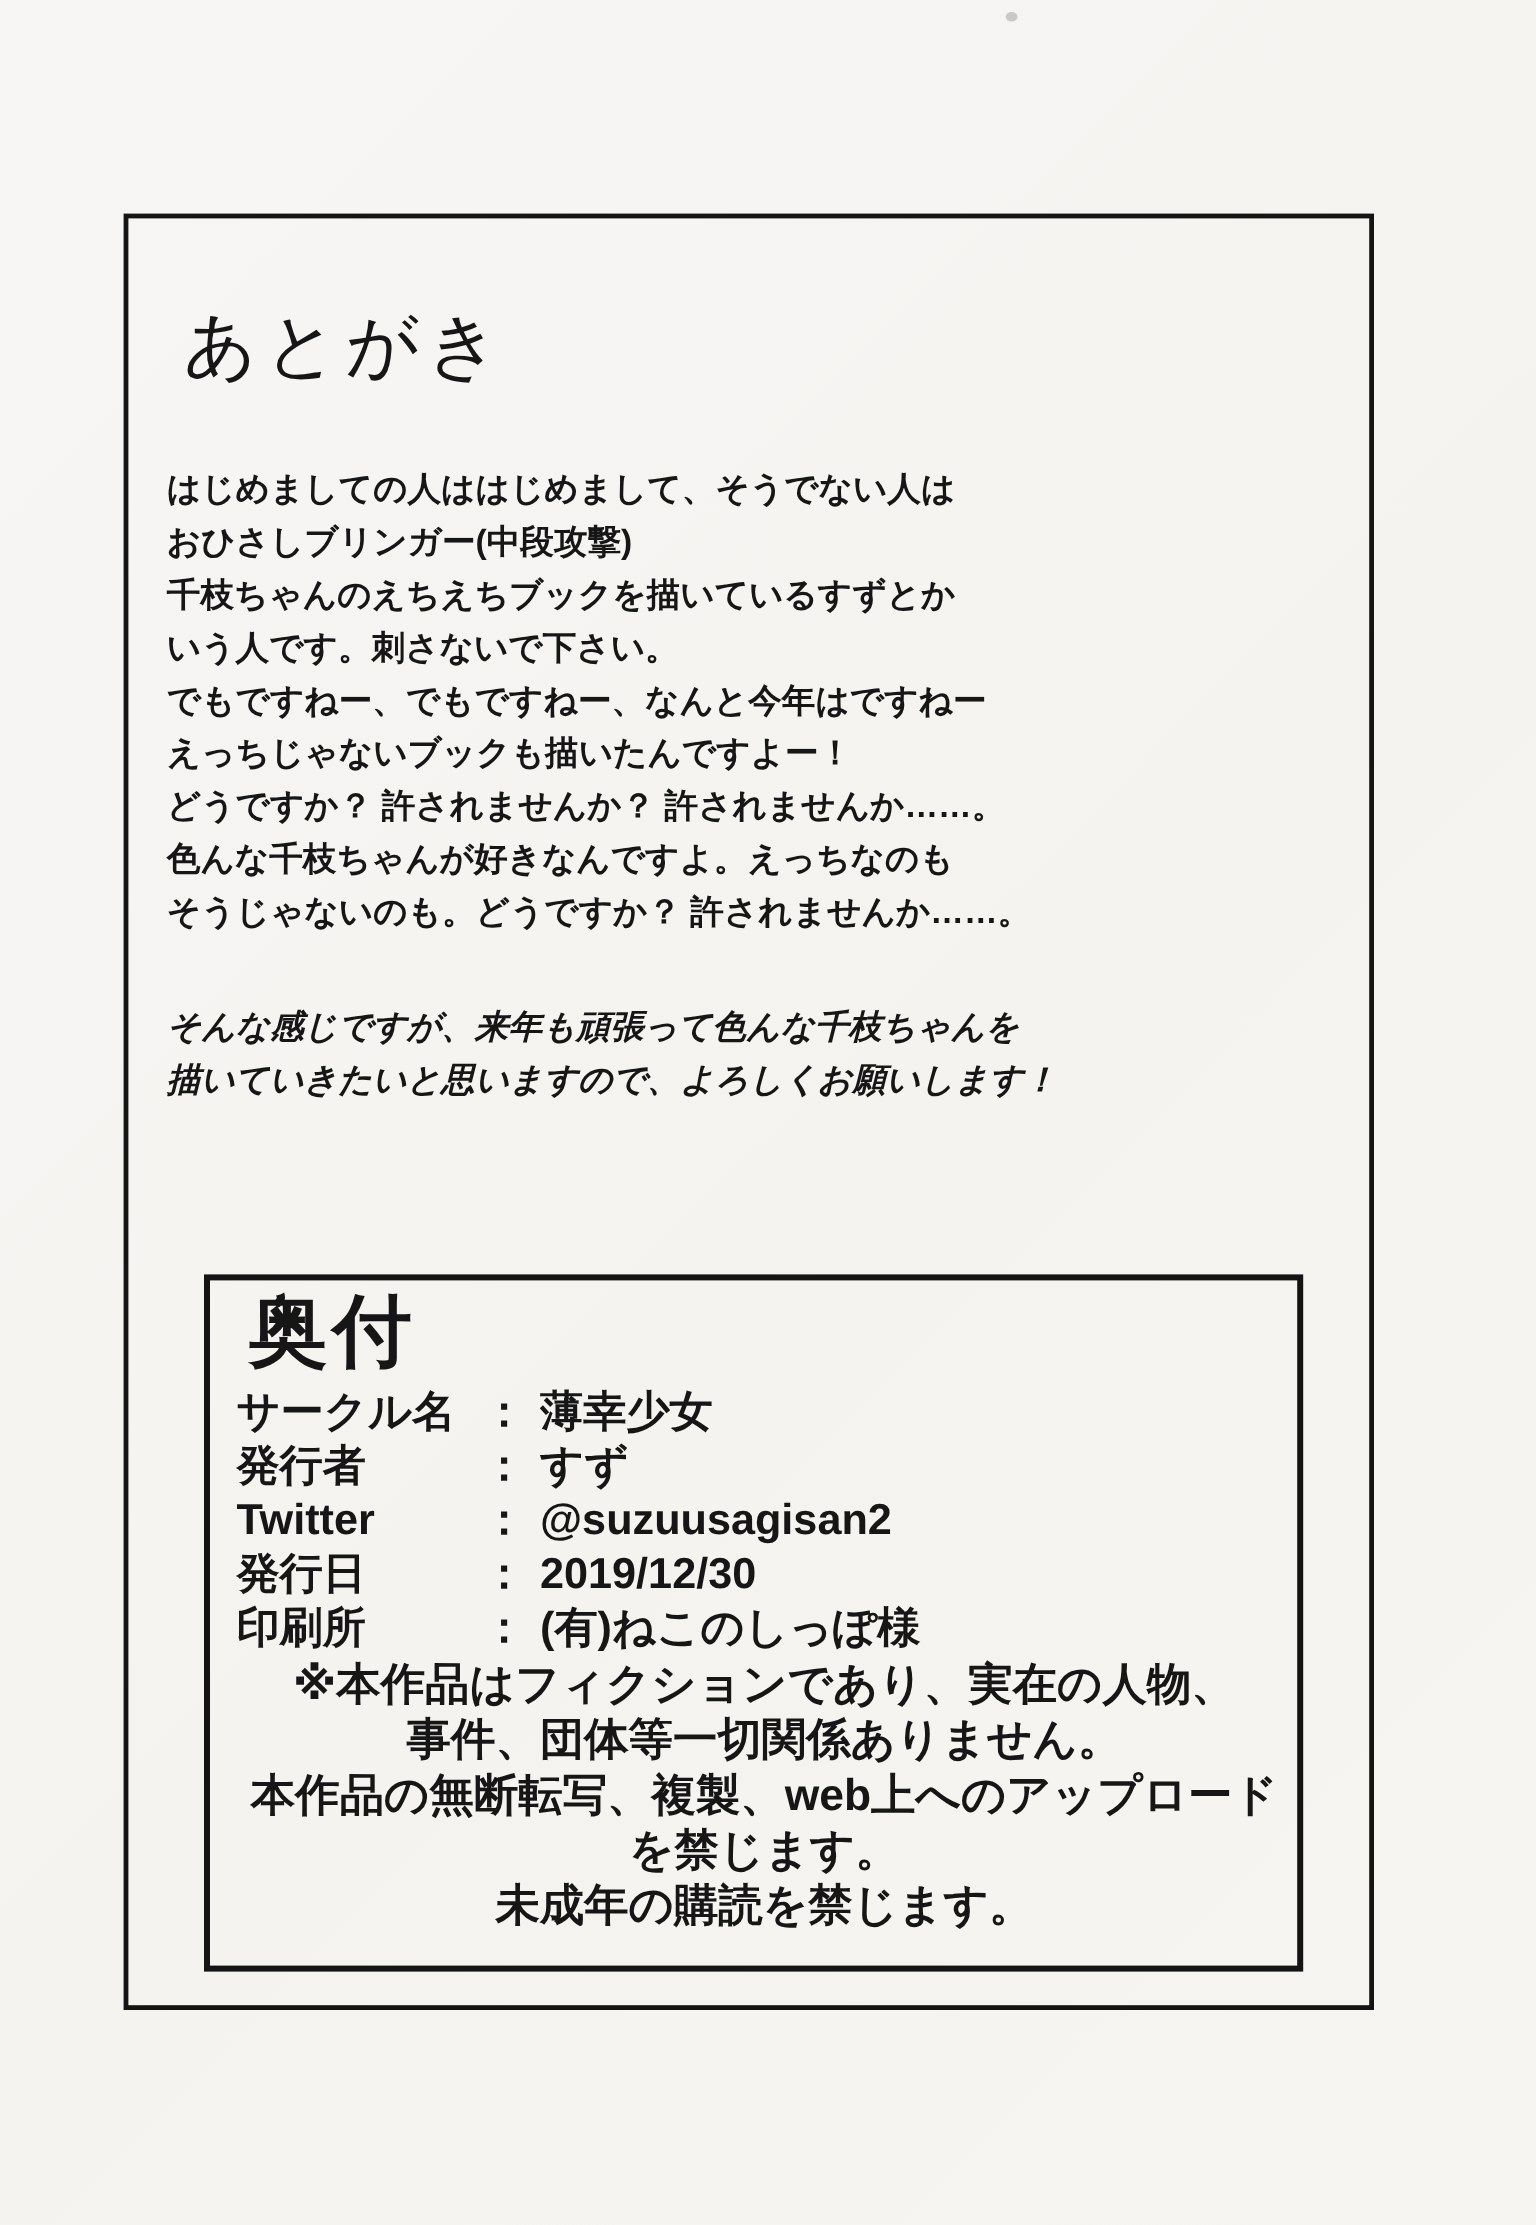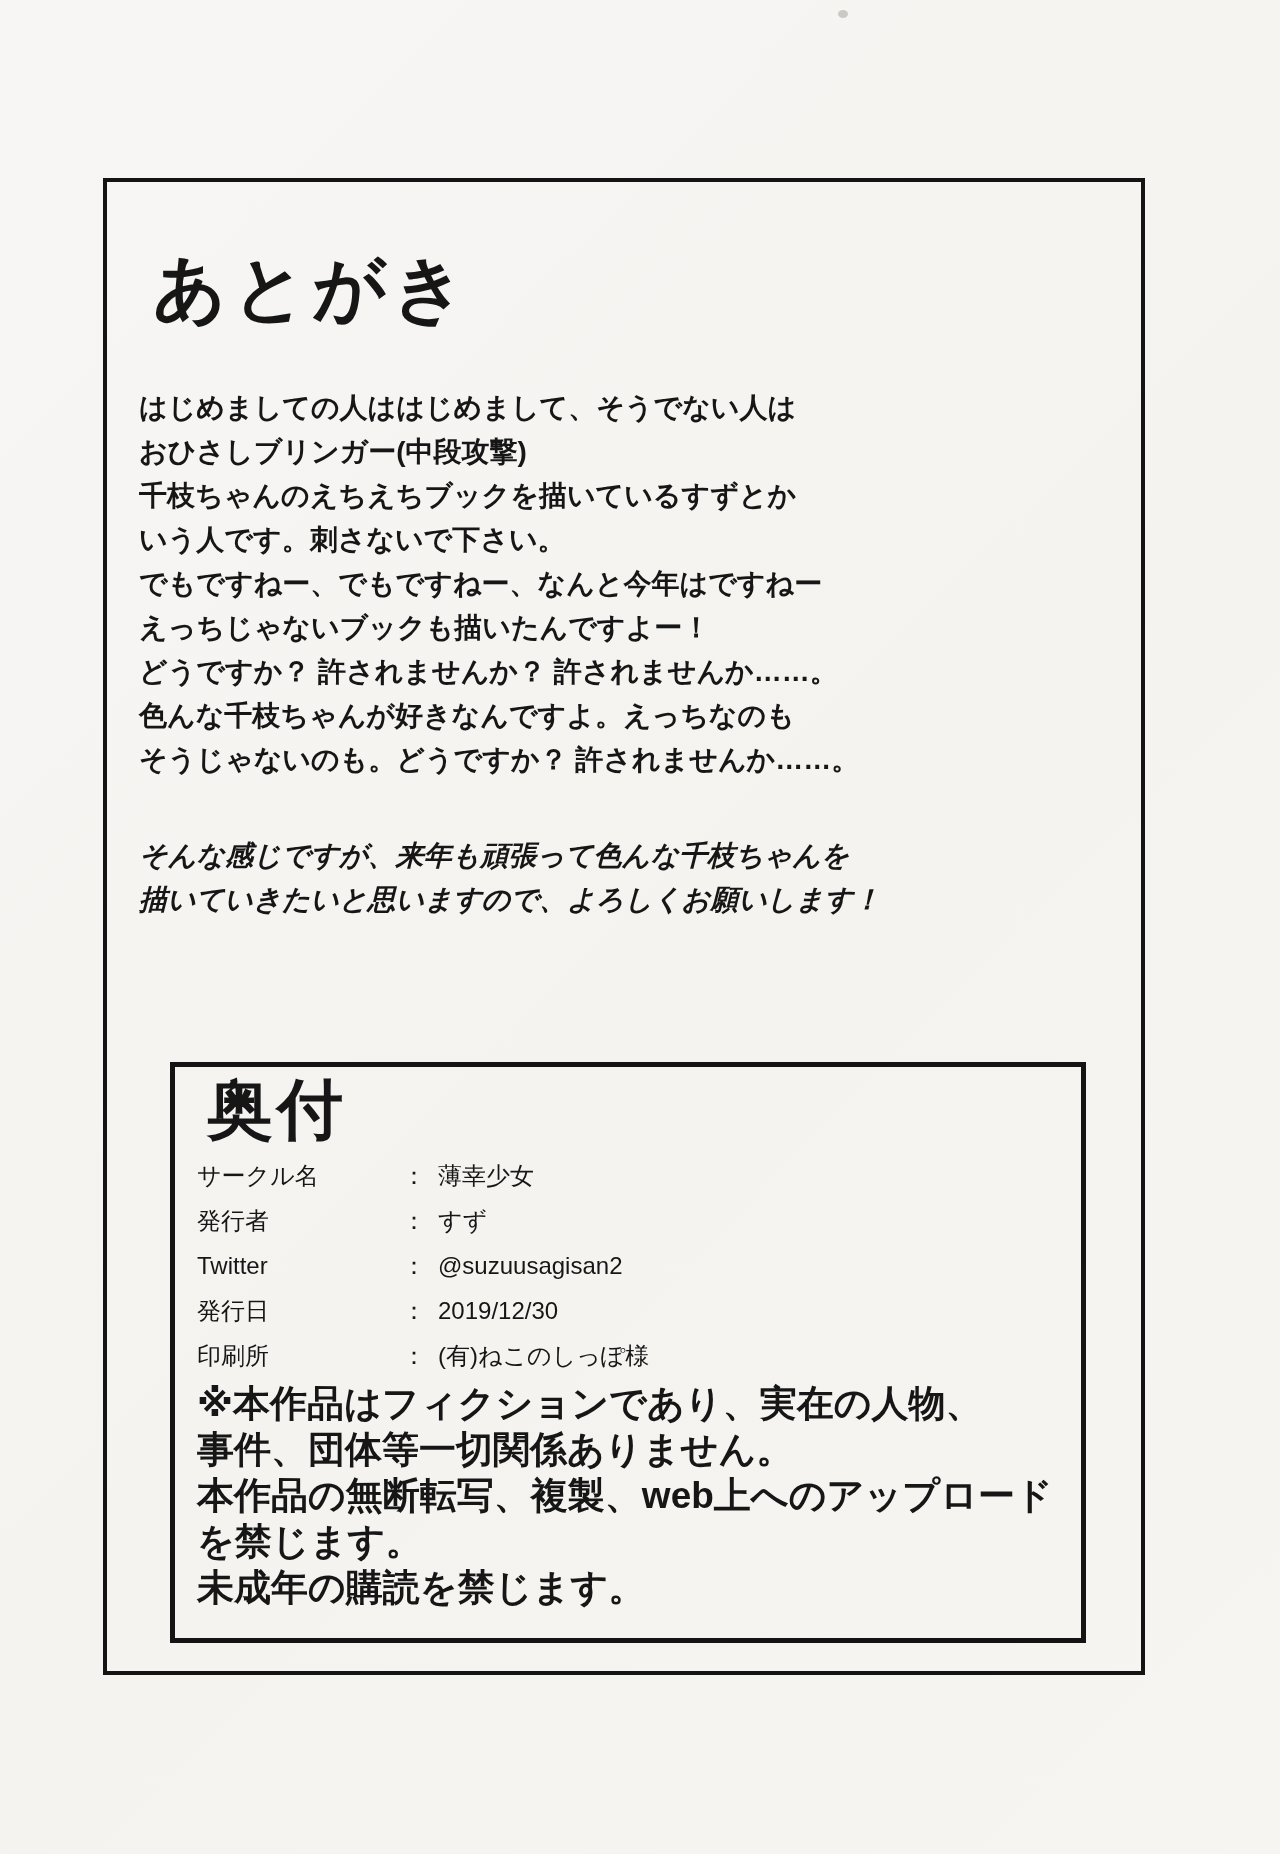--- a/index.html
+++ b/index.html
@@ -36,23 +36,23 @@
     top: 178px;
     width: 1034px;
     height: 1489px;
     border: 4px solid #141414;
     background: transparent;
   }
   .afterword-title {
     position: absolute;
     left: 46px;
     top: 58px;
-    font-size: 72px;
+    font-size: 60px;
     line-height: 96px;
-    font-weight: 700;
+    font-weight: 400;
     letter-spacing: 6px;
     white-space: nowrap;
   }
   .afterword-body {
     position: absolute;
     left: 32px;
     top: 204px;
     width: 960px;
     font-size: 28px;
     line-height: 44px;
@@ -84,23 +84,23 @@
     line-height: 72px;
     font-weight: 700;
     letter-spacing: 4px;
     white-space: nowrap;
   }
   .colophon-rows {
     position: absolute;
     left: 22px;
     top: 86px;
     width: 860px;
-    font-size: 24px;
+    font-size: 36px;
     line-height: 45px;
-    font-weight: 400;
+    font-weight: 700;
   }
   .c-row {
     display: flex;
     white-space: nowrap;
   }
   .c-label {
     width: 205px;
     flex: 0 0 205px;
   }
   .c-sep {
@@ -114,20 +114,21 @@
     position: absolute;
     left: 22px;
     top: 314px;
     width: 880px;
     font-size: 37px;
     line-height: 46px;
     font-weight: 600;
   }
   .colophon-notes .line {
     white-space: nowrap;
+    text-align: center;
   }
 </style>
 </head>
 <body>
 
 <div class="page">
   <div class="scan-speck"></div>
 
   <div class="outer-box">
 

